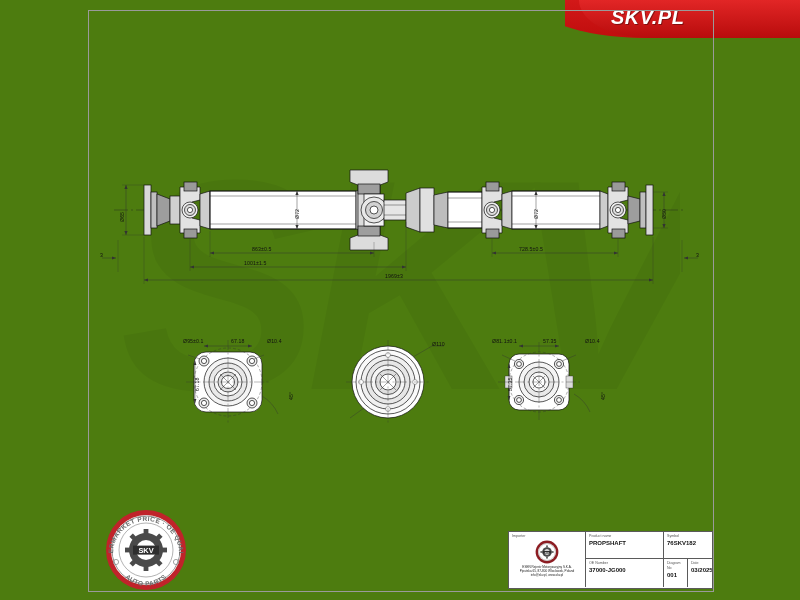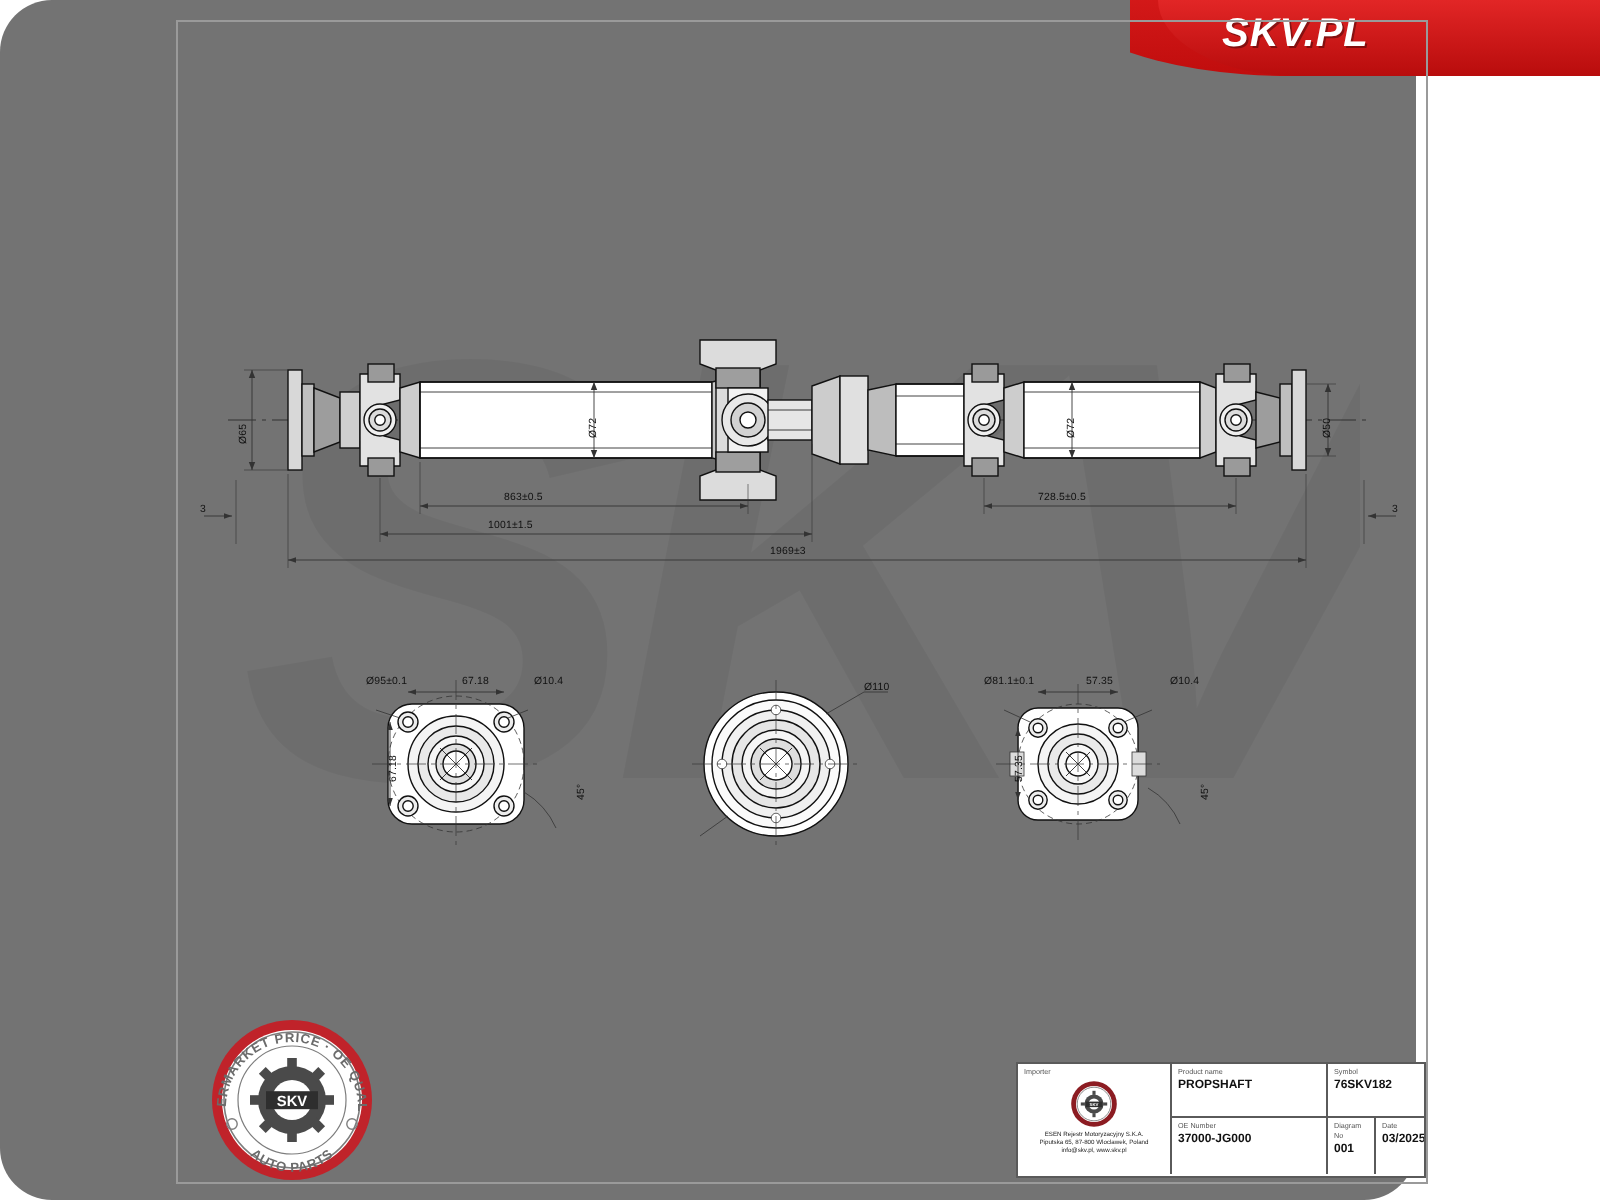--- a/index.html
+++ b/index.html
@@ -1,18 +1,18 @@
 <!DOCTYPE html>
 <html><head>
 <meta charset="utf-8">
 <style>
   html,body{margin:0;padding:0;background:#ffffff;}
   body{width:800px;height:600px;overflow:hidden;font-family:"Liberation Sans",sans-serif;color:#1a1a1a;}
 
-  #sheet{position:relative;width:708px;height:600px;background:#737373;border-radius:26px;}
+  #sheet{position:relative;width:800px;height:600px;background:#4d7c0f;}
 
   
   #banner{position:absolute;top:0;left:565px;width:235px;height:38px;overflow:hidden;}
   #banner .swoosh{position:absolute;top:-26px;left:-40px;width:300px;height:64px;
       background:linear-gradient(180deg,#e02020 0%,#c00d0d 100%);
       border-bottom-left-radius:120px 46px;transform:skewX(-0deg);}
   #banner .swoosh2{position:absolute;top:0;left:14px;width:260px;height:38px;
       background:linear-gradient(180deg,#e22626 0%,#b80c0c 100%);
       border-bottom-left-radius:70px 38px;}
   #banner .logotext{position:absolute;top:6px;left:46px;font-size:20px;font-weight:bold;

